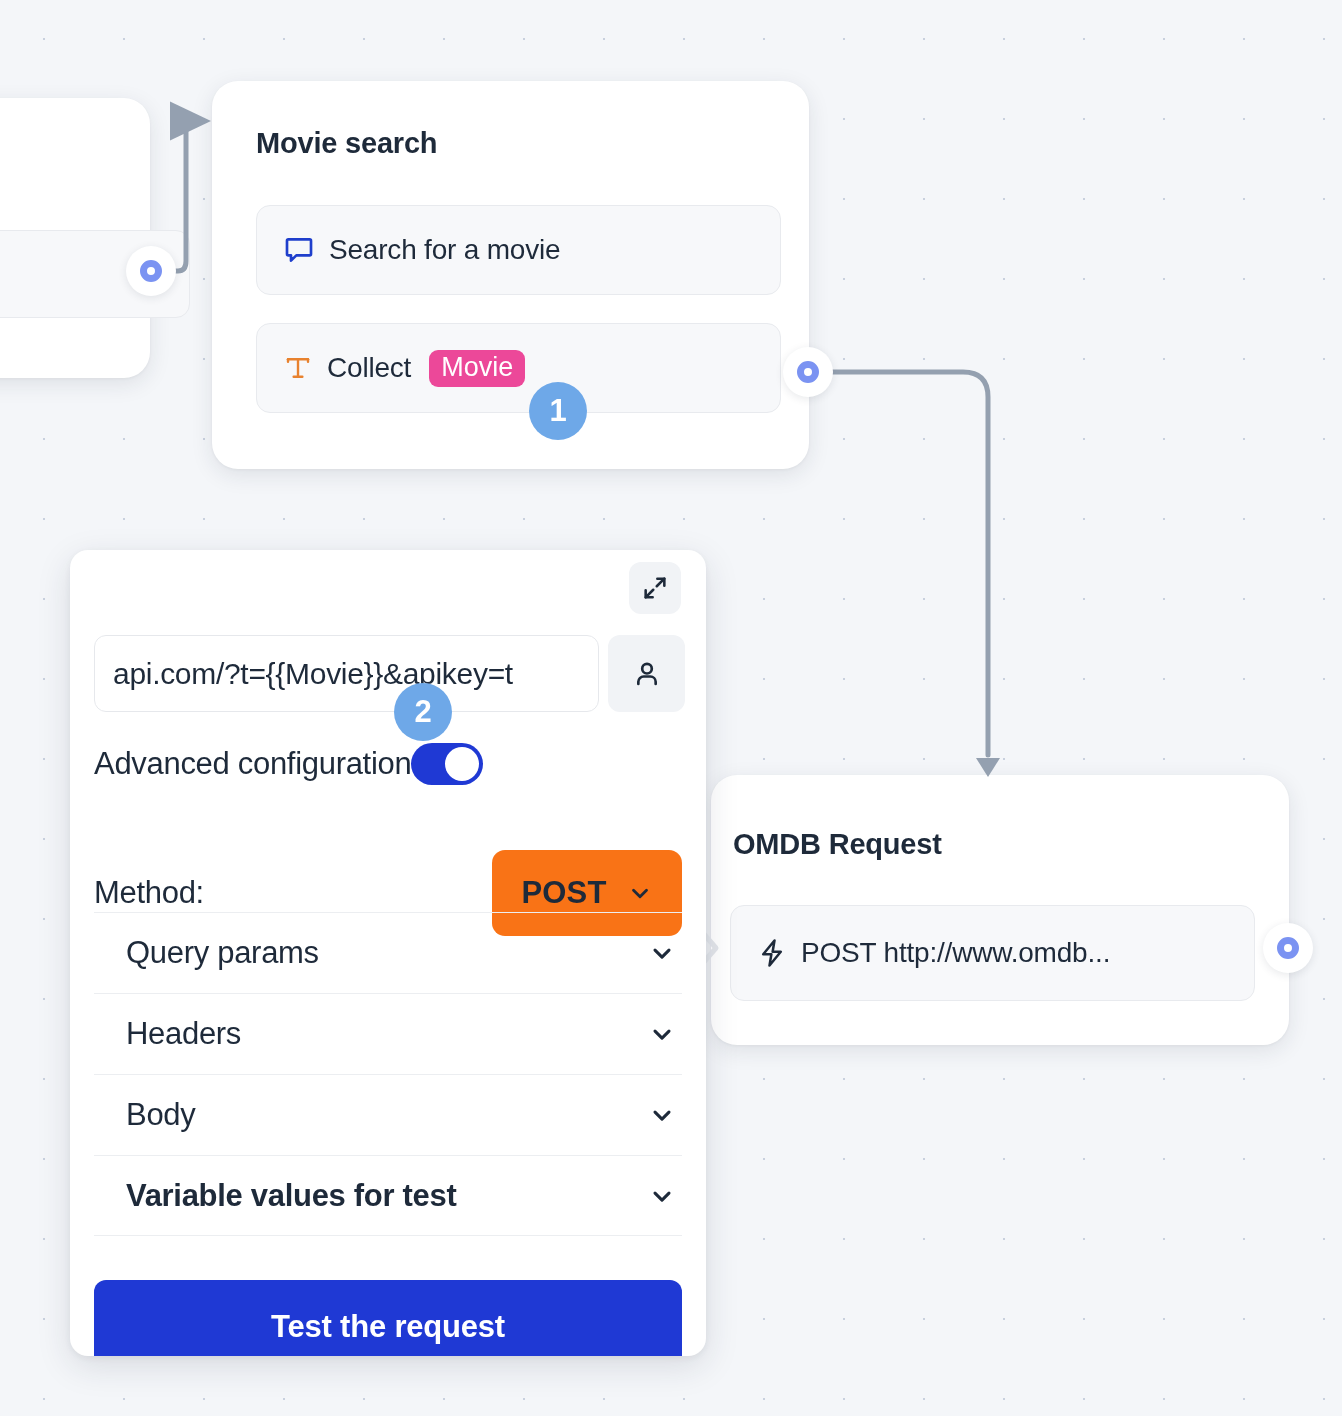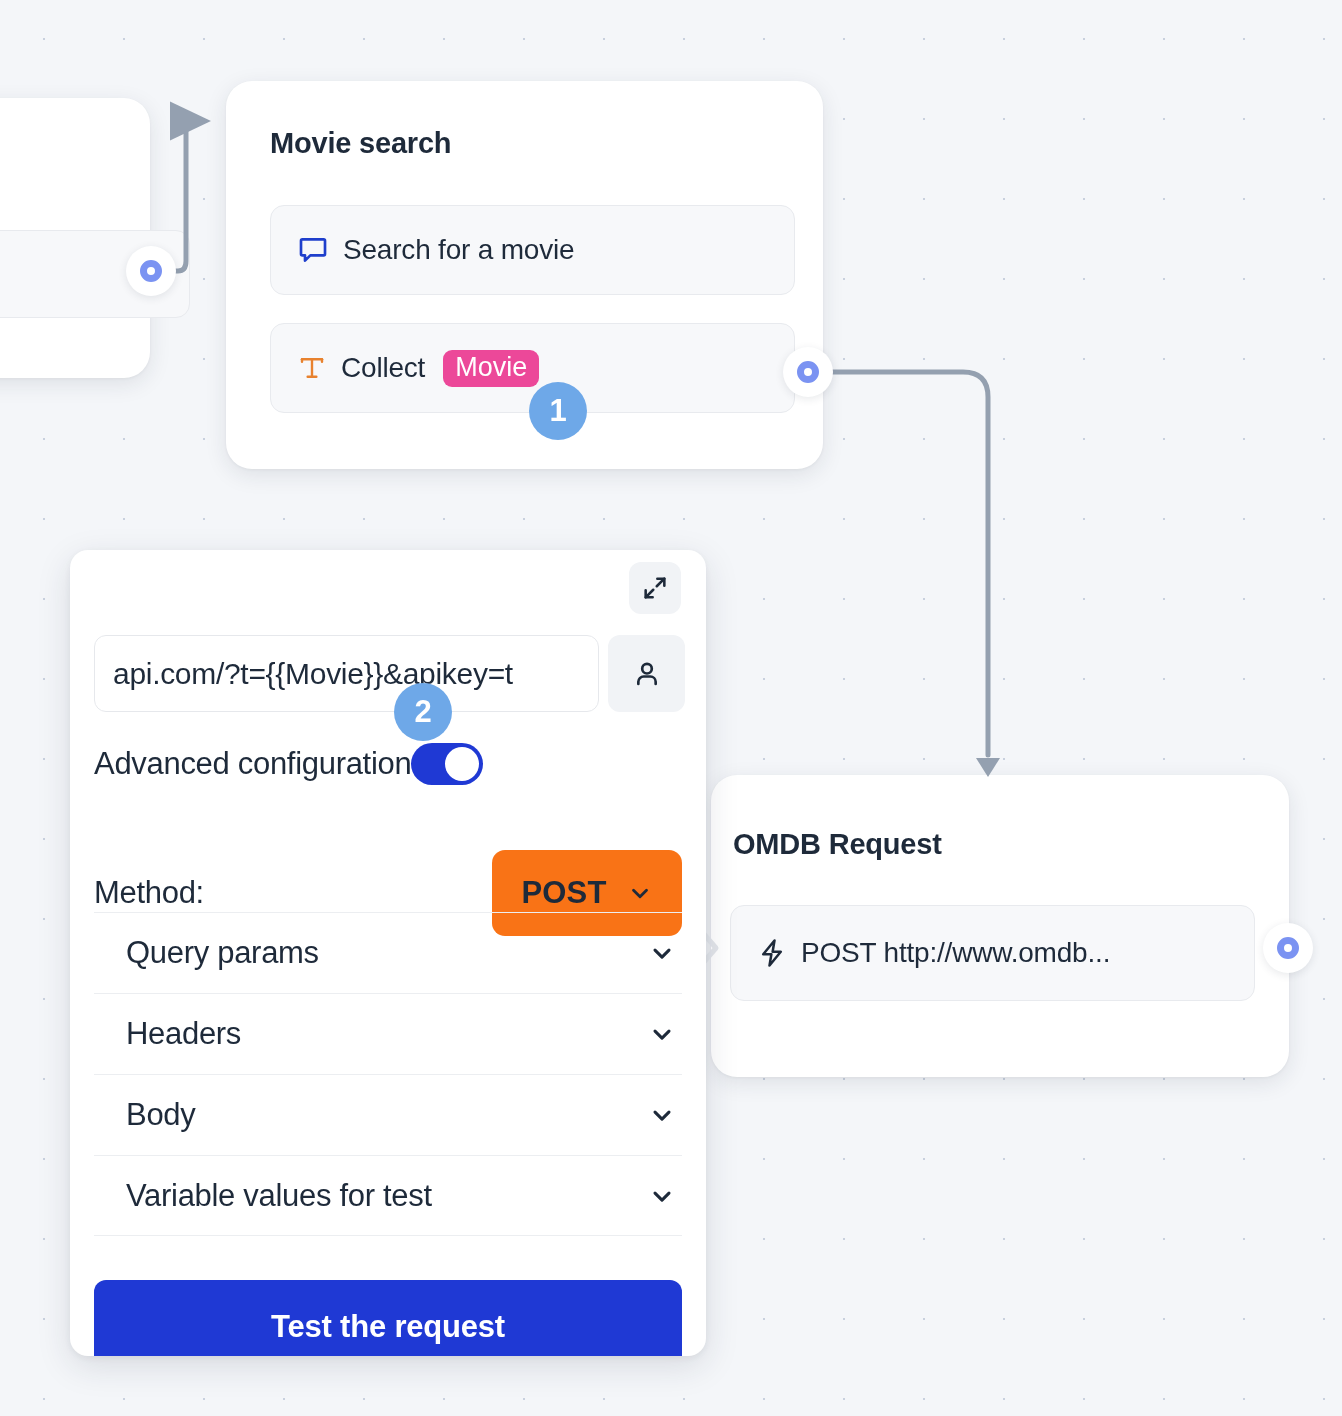--- a/index.html
+++ b/index.html
@@ -67,21 +67,21 @@
   #partial-card .node-item {
     position: absolute;
     left: 36px;
     top: 132px;
     width: 240px;
     height: 88px;
   }
 
   
   #movie-search-card {
-    left: 226px;
+    left: 212px;
     top: 81px;
     width: 597px;
     height: 388px;
     padding: 38px 36px;
   }
   #movie-search-card .node-title { margin: 8px 0 0 8px; }
   #movie-search-card .node-item {
     margin-left: 8px;
     width: 525px;
     height: 90px;
@@ -99,21 +99,21 @@
     font-size: 27px;
     line-height: 1;
     margin-left: 4px;
   }
 
   
   #omdb-card {
     left: 711px;
     top: 775px;
     width: 578px;
-    height: 302px;
+    height: 270px;
     padding: 0;
     text-align: center;
   }
   #omdb-card .node-title {
     position: absolute;
     left: 22px;
     top: 53px;
   }
   #omdb-card .node-item {
     position: absolute;
@@ -317,21 +317,21 @@
   .section-row {
     height: 81px;
     border-top: 1px solid #eceef1;
     display: flex;
     align-items: center;
     justify-content: space-between;
     padding: 0 6px 0 32px;
     box-sizing: border-box;
     cursor: pointer;
   }
-  .section-row:last-of-type { border-bottom: 1px solid #eceef1; }
+  .section-row:last-of-type { border-bottom: 1px solid #eceef1; font-weight: bold; }
   .section-label {
     font-size: 31px;
     color: #1e2a3a;
     letter-spacing: -0.3px;
   }
 
   #test-btn {
     position: absolute;
     left: 24px;
     top: 730px;

